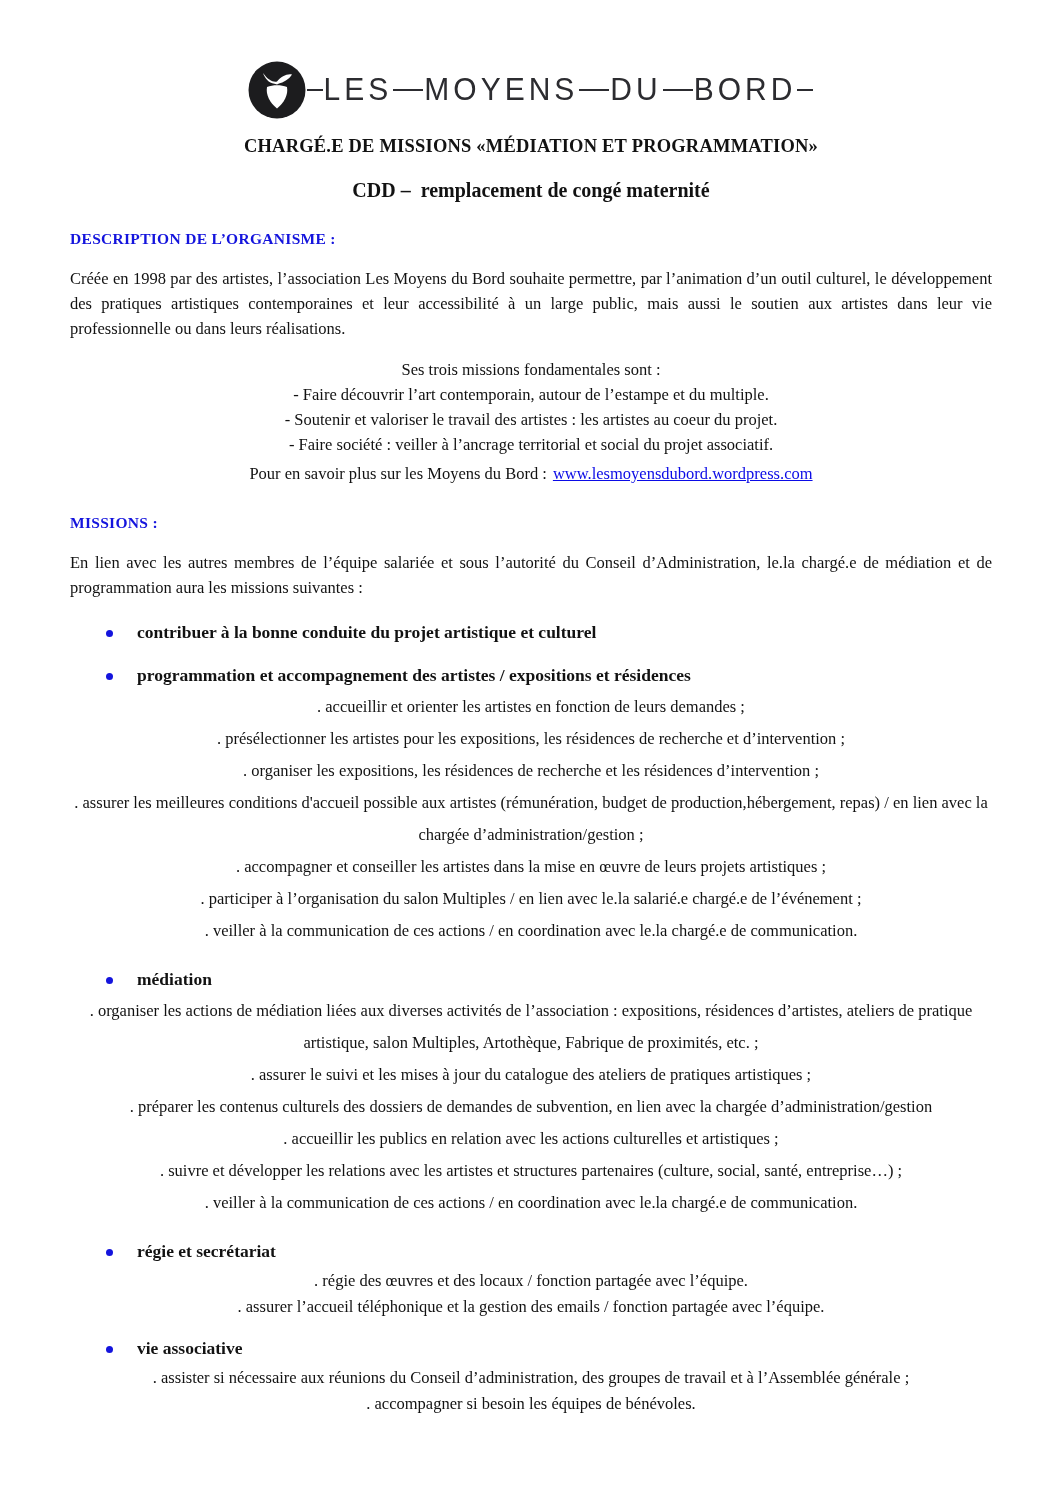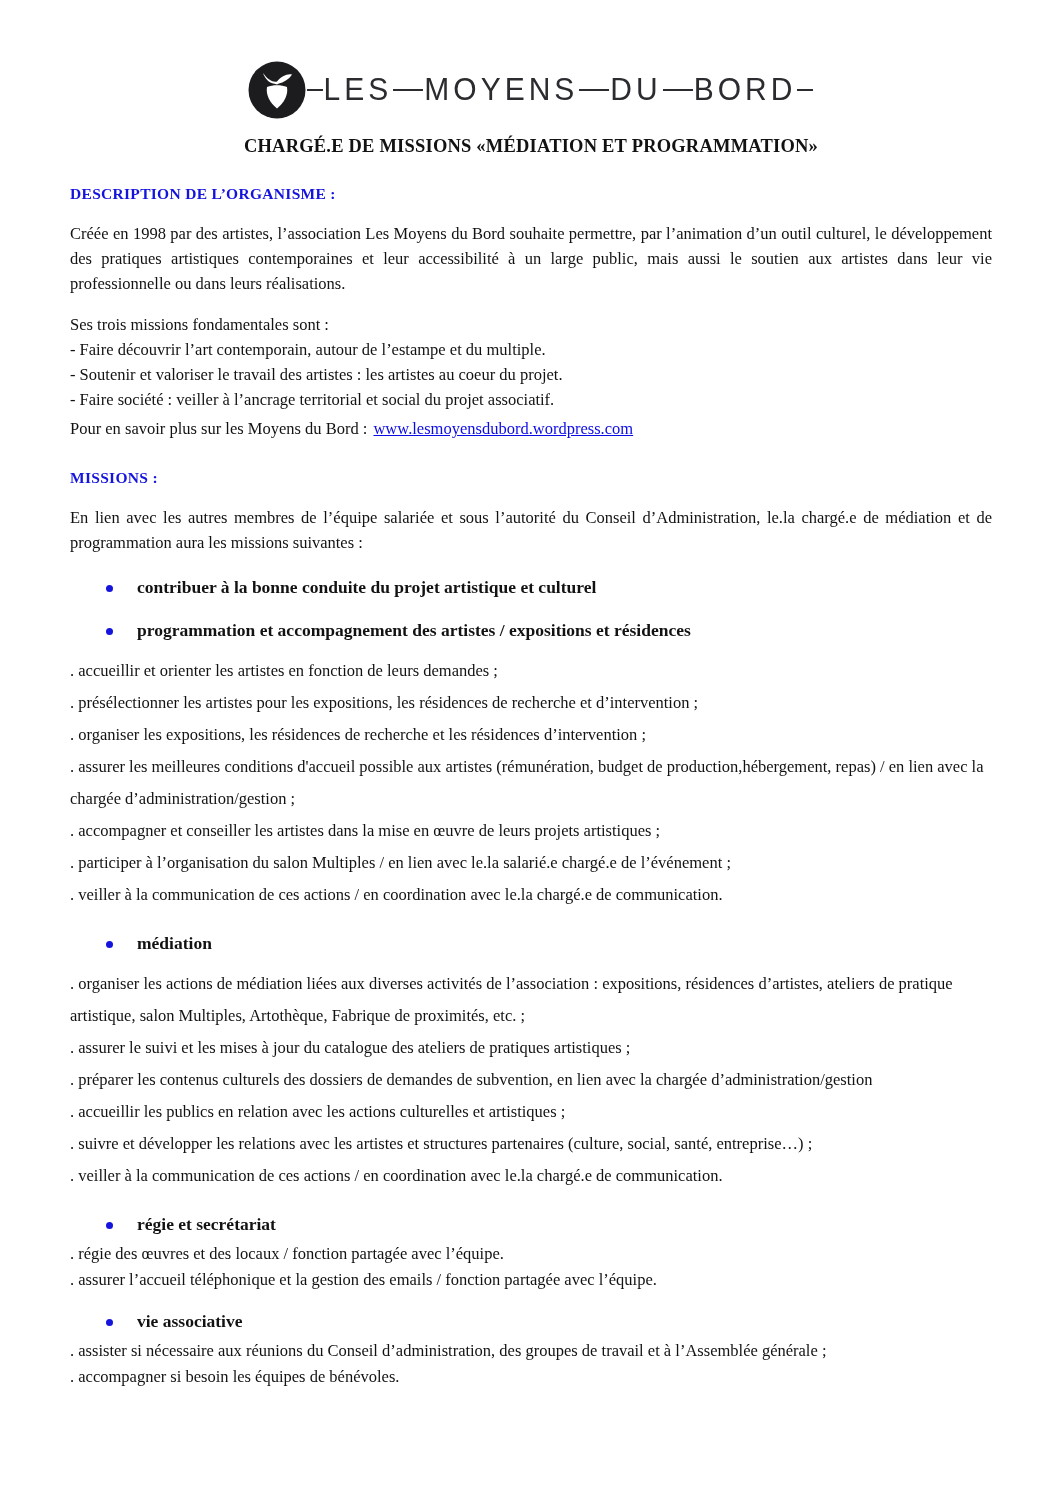--- a/index.html
+++ b/index.html
@@ -25,33 +25,33 @@
     color:#2c2c30;white-space:nowrap;}
   .logo-word{display:inline-block;transform:scaleY(1.04);}
   .dash{display:inline-block;height:2px;background:#2c2c30;width:30px;margin:0 1px;}
   .dash.short{width:16px;}
   h1{margin:16px 0 0;font-size:18.5px;font-weight:bold;letter-spacing:.2px;text-align:center;}
   h2{margin:22px 0 0;font-size:20px;font-weight:bold;text-align:center;white-space:pre;}
 
   
   h3{margin:28px 0 0;font-size:15.5px;font-weight:bold;color:var(--accent-blue);letter-spacing:.3px;}
   #section-missions h3{}
-  p{margin:0;font-size:16.5px;line-height:25px;}
+  p{margin:0;font-size:16.5px;line-height:25px;text-align:center;}
   .para{margin-top:18px;text-align:justify;}
   .block{margin-top:16px;}
   .more{margin-top:4px;}
   .link{color:var(--link-blue);text-decoration:underline;margin-left:6px;cursor:pointer;}
 
   
   .bullet-row{display:flex;align-items:flex-start;margin:22px 0 0;padding-left:36px;}
   .group.last .bullet-row{margin-top:18px;}
   .dot{width:7px;height:7px;border-radius:50%;background:var(--accent-blue);
     flex:0 0 auto;align-self:center;margin-top:2px;}
   .bullet-label{font-size:17.5px;font-weight:bold;margin-left:24px;}
-  .items{margin-top:14px;}
+  .items{margin-top:5px;}
   .items .item{line-height:32px;}
   .group.tight .items{margin-top:6px;}
   .group.tight .items .item{line-height:26px;}
 </style>
 </head>
 <body>
 
 <div class="page">
 
   <header class="doc-header">
@@ -69,20 +69,21 @@
         <span class="dash"></span>
         <span class="logo-word">MOYENS</span>
         <span class="dash"></span>
         <span class="logo-word">DU</span>
         <span class="dash"></span>
         <span class="logo-word">BORD</span>
         <span class="dash short"></span>
       </span>
     </div>
     <h1>CHARGÉ.E DE MISSIONS «MÉDIATION ET PROGRAMMATION»</h1>
+    <h2>CDD –  remplacement de congé maternité</h2>
   </header>
 
   <section id="section-description">
     <h3>DESCRIPTION DE L’ORGANISME :</h3>
     <p class="para">Créée en 1998 par des artistes, l’association Les Moyens du Bord souhaite permettre, par l’animation d’un outil culturel, le développement des pratiques artistiques contemporaines et leur accessibilité à un large public, mais aussi le soutien aux artistes dans leur vie professionnelle ou dans leurs réalisations.</p>
     <div class="block">
       <p>Ses trois missions fondamentales sont :</p>
       <div>
 
           <p>- Faire découvrir l’art contemporain, autour de l’estampe et du multiple.</p>

